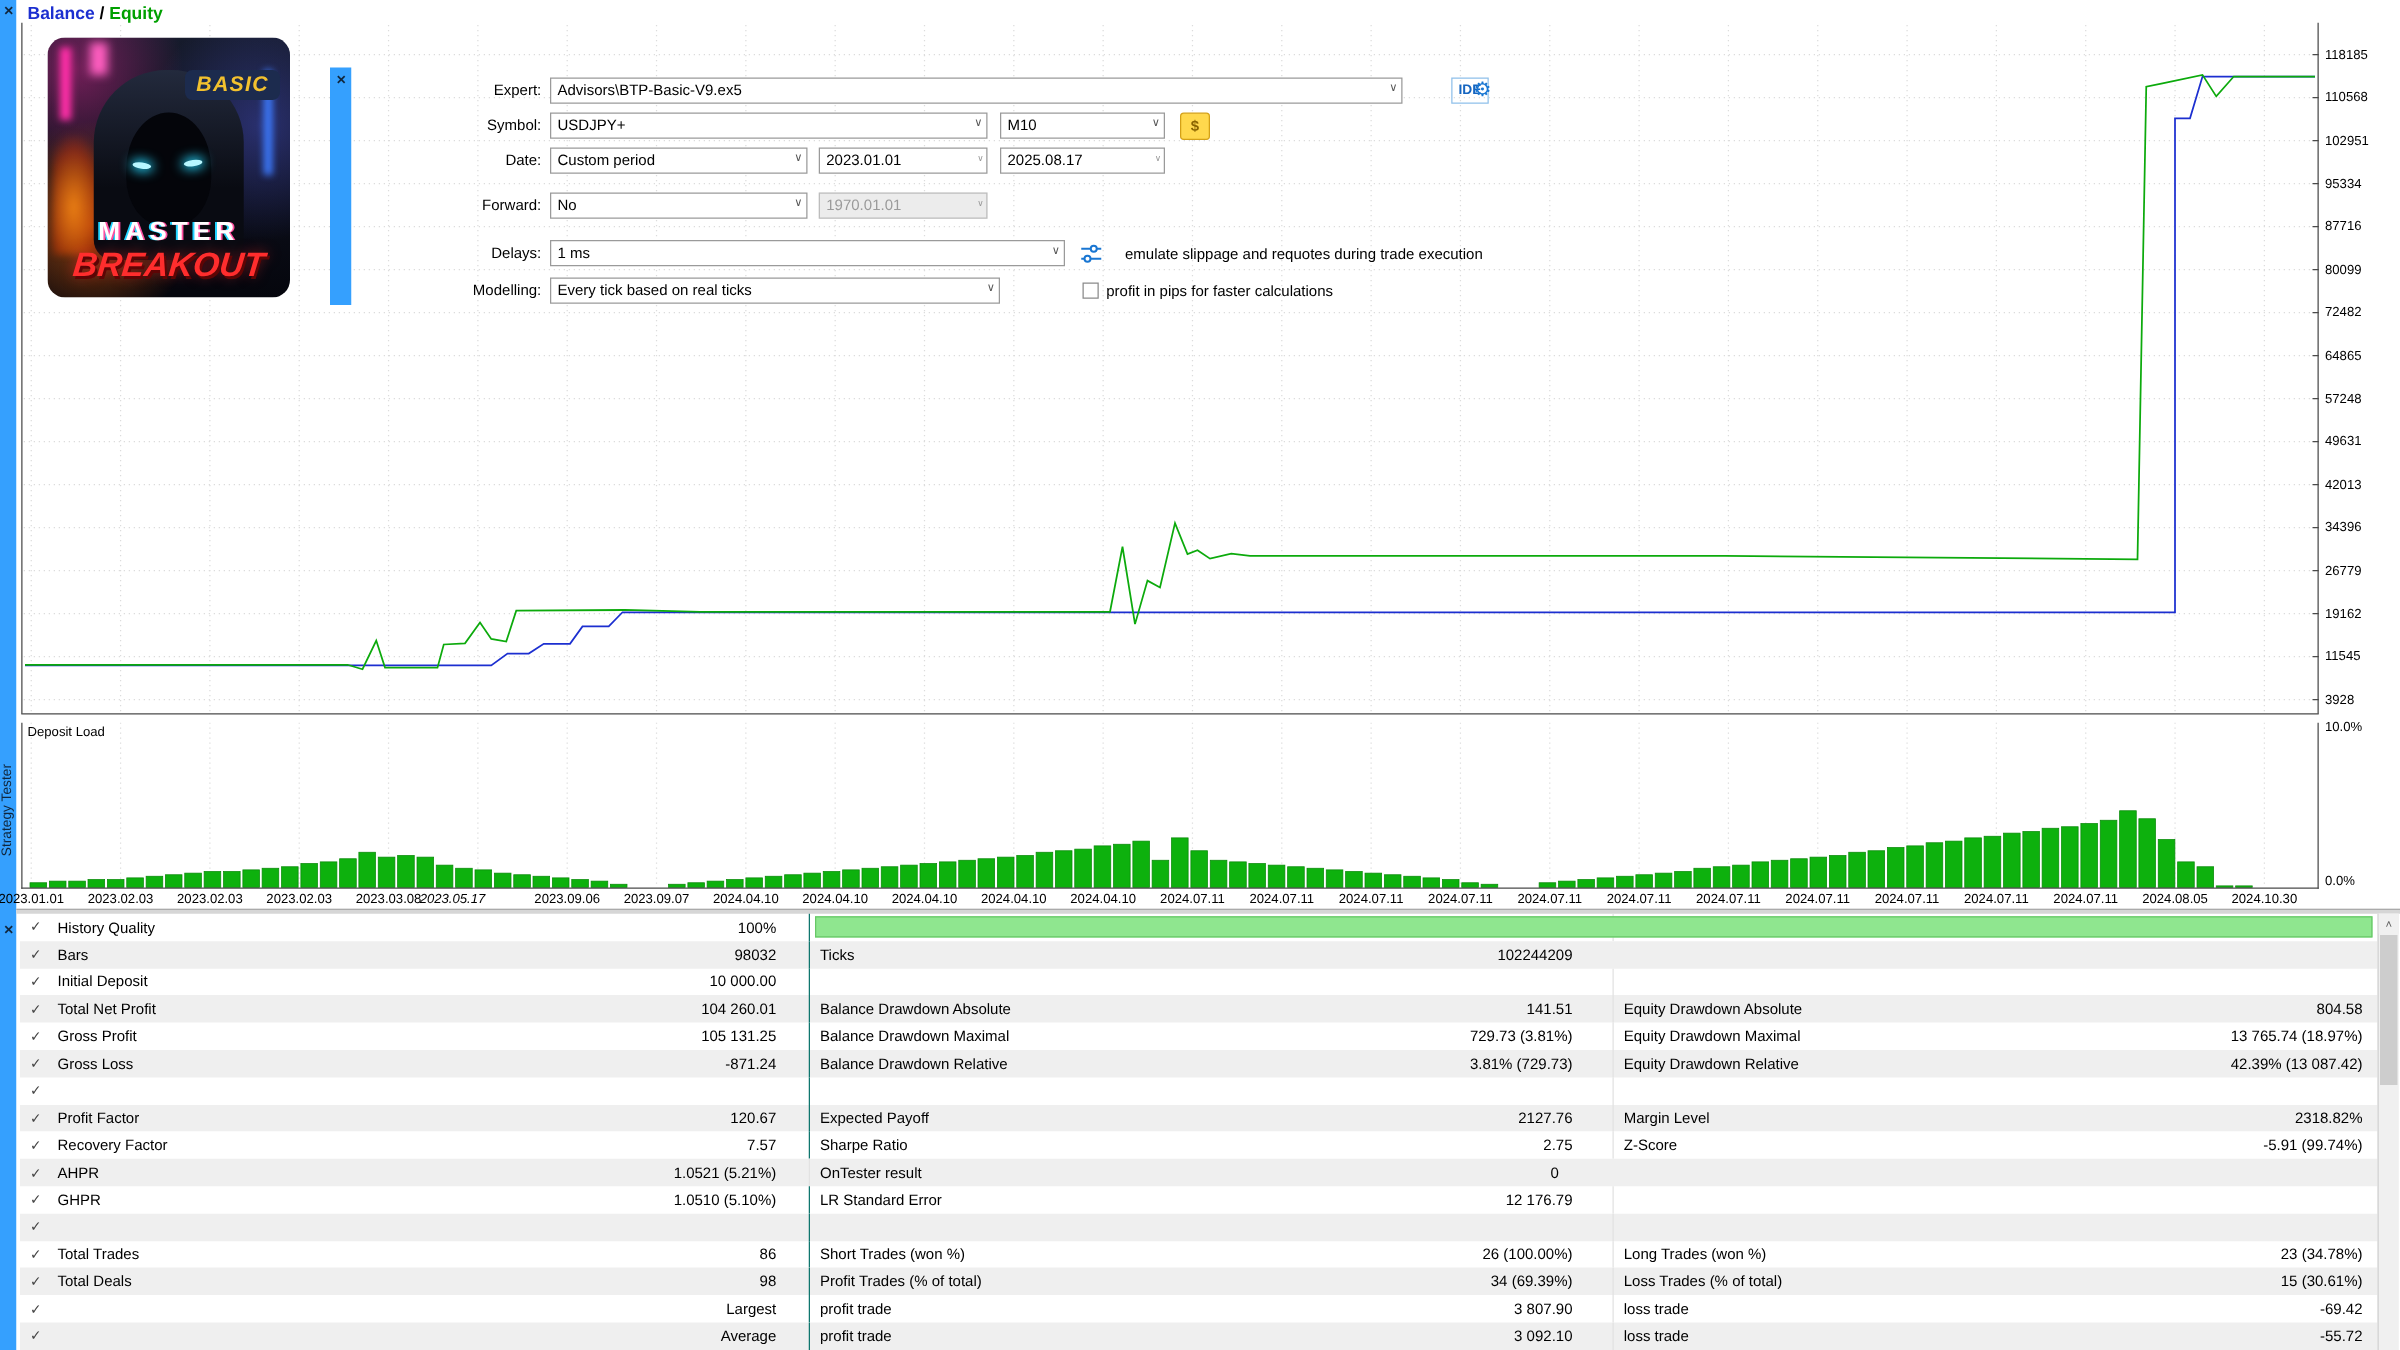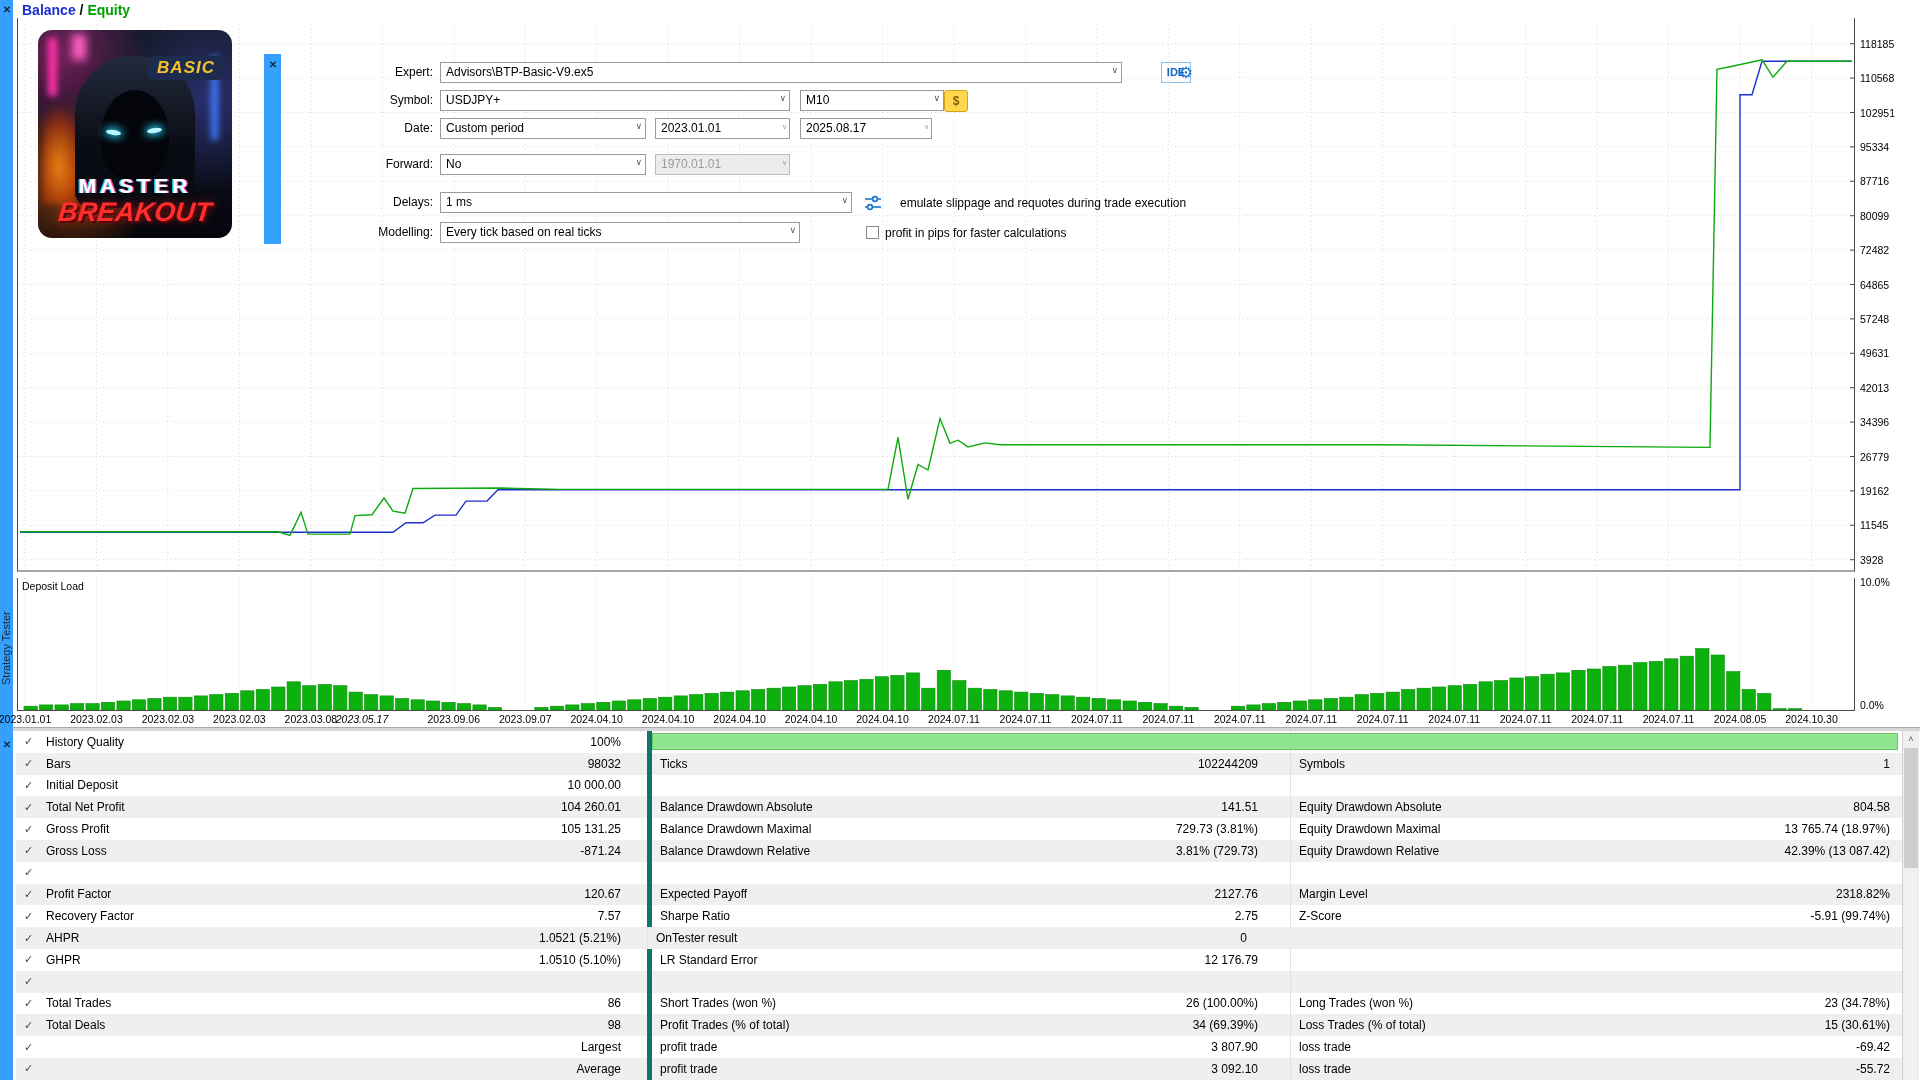--- a/index.html
+++ b/index.html
@@ -76,21 +76,21 @@
   .fnote { position:absolute; top:4px; white-space:nowrap; }
   .checkbox { position:absolute; left:850px; top:4px; width:13px; height:13px; background:#fff;
               border:1px solid #8a8a8a; cursor:pointer; }
 
   
   .hsep { position:absolute; left:13px; top:727px; width:1907px; height:4px; background:#d6d6d6; border-top:1px solid #aaa; }
   #stats-table { position:absolute; left:16px; top:731px; width:1886px; height:349px; font-size:12px; }
   .trow { display:flex; height:21.81px; align-items:center; position:relative; }
   .trow.alt { background:#efefef; }
   .tc { height:100%; display:flex; align-items:center; }
-  .tc1 { width:631px; } .tc2 { width:643px; border-left:5px solid #0f766e;gap:48px; } .tc3 { width:612px; border-left:1px solid #e2e2e2; }
+  .tc1 { width:631px; } .tc2 { width:643px; border-left:1px solid #0f766e;gap:48px; } .tc3 { width:612px; border-left:1px solid #e2e2e2; }
   .chk { width:14px; margin-left:8px; color:#444; font-size:11px; }
   .tlabel { margin-left:8px; white-space:nowrap; }
   .tval { margin-left:auto; white-space:nowrap; }
   .tc1 .tval { margin-right:26px; } .tc2 .tval { margin-right:32px; } .tc3 .tval { margin-right:12px; }
   .qbar { position:absolute; left:636px; top:2px; width:1246px; height:17px; background:#8fe68f; border:1px solid #67c767; }
 
   .scrollbar { position:absolute; left:1902px; top:731px; width:17px; height:349px; background:#f0f0f0; border-left:1px solid #d0d0d0; }
   .sb-up { position:absolute; left:0; top:0; width:16px; height:16px; background:#f0f0f0; color:#606060;
            font-size:9px; text-align:center; line-height:16px; cursor:pointer; }
   .sb-thumb { position:absolute; left:1px; top:17px; width:14px; height:120px; background:#cdcdcd; cursor:pointer; }
@@ -393,21 +393,21 @@
     <div class="ide-btn">IDE</div>
     <div class="gear">⚙</div>
   </div>
 
   <div class="frow" style="top:90px">
     <div class="flabel">Symbol:</div>
     <div class="fselect" style="left:424px; width:350px;">
       <span>USDJPY+</span>
       <span class="chev">∨</span>
     </div>
-    <div class="fselect" style="left:784px; width:144px;">
+    <div class="fselect" style="left:784px; width:132px;">
       <span>M10</span>
       <span class="chev">∨</span>
     </div>
     <div class="dollar-btn">$</div>
   </div>
 
   <div class="frow" style="top:118px">
     <div class="flabel">Date:</div>
     <div class="fselect" style="left:424px; width:206px;">
       <span>Custom period</span>
@@ -483,24 +483,20 @@
       <div class="trow alt">
         <div class="tc tc1">
           <span class="chk">✓</span>
           <span class="tlabel">Bars</span>
           <span class="tval">98032</span>
         </div>
         <div class="tc tc2">
           <span class="tlabel">Ticks</span>
           <span class="tval">102244209</span>
         </div>
-        <div class="tc tc3">
-          <span class="tlabel">Symbols</span>
-          <span class="tval">1</span>
-        </div>
       </div>
       <div class="trow">
         <div class="tc tc1">
           <span class="chk">✓</span>
           <span class="tlabel">Initial Deposit</span>
           <span class="tval">10 000.00</span>
         </div>
         <div class="tc tc2">
           <span class="tlabel"></span>
           <span class="tval"></span>

